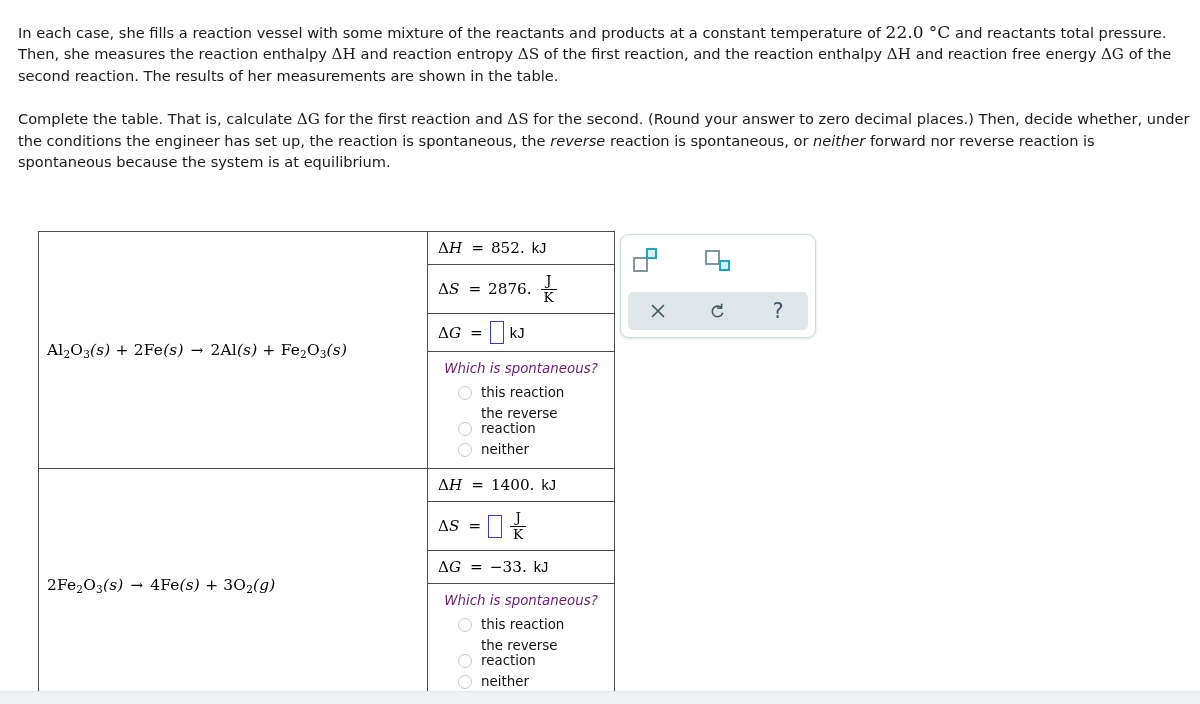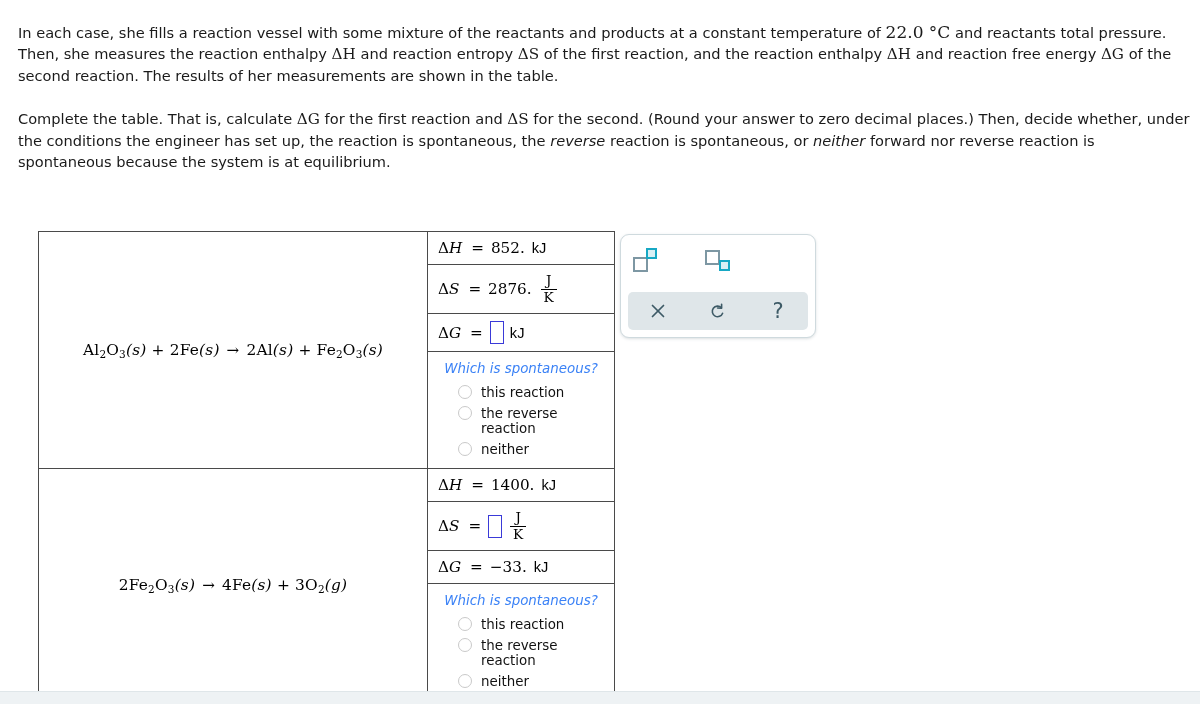--- a/index.html
+++ b/index.html
@@ -52,21 +52,20 @@
     table-layout: fixed;
   }
   #rxn-table td {
     border: 1px solid #4a4a4a;
     padding: 0;
     vertical-align: middle;
     background: #ffffff;
   }
   .eqcell {
     width: 372px;
-    text-align: center;
     padding: 4px 8px !important;
   }
   .datacell {
     width: 186px;
     padding: 0 !important;
   }
   .rowsep td { border-top: 2px solid #3a3a3a; }
 
   .eq {
     font-family: "DejaVu Serif", serif;
@@ -136,25 +135,25 @@
   .spon {
     padding: 6px 0 8px 0;
     text-align: left;
   }
   .spon-q {
     font-family: "DejaVu Sans", sans-serif;
     font-style: italic;
     font-size: 13.4px;
     text-align: center;
     margin: 3px 0 6px 0;
-    color: #3b82f6;
+    color: #701a75;
   }
   .opt {
     display: flex;
-    align-items: flex-start;
+    align-items: flex-end;
     padding: 3px 0 3px 30px;
     font-family: "DejaVu Sans", sans-serif;
     font-size: 13.4px;
     color: #111;
   }
   .radio {
     width: 12px;
     height: 12px;
     border-radius: 50%;
     border: 1.4px solid #c9c9c9;

